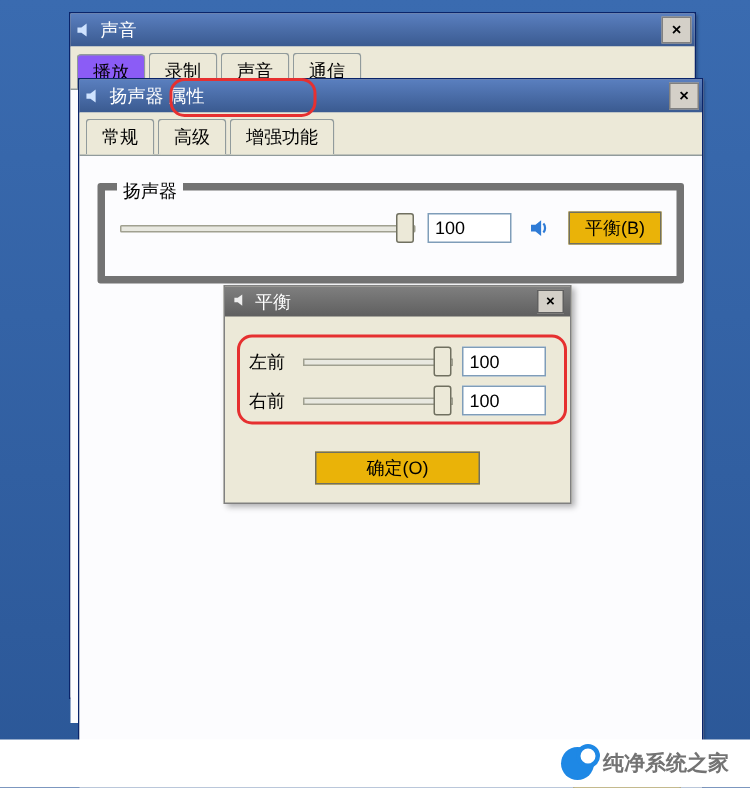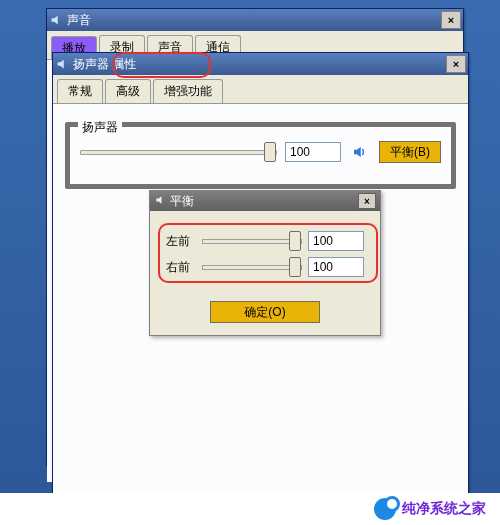--- a/index.html
+++ b/index.html
@@ -29,21 +29,21 @@
 .balance-row{display:flex;align-items:center;gap:6px;margin-bottom:6px}
 .balance-label{width:30px;text-align:left}
 .balance-slider{flex:1;height:3px;background:#e8e8e0;border:1px solid #a0a090;position:relative}
 .balance-slider .slider-thumb{right:0}
 .red-highlight{position:absolute;border:2px solid #e63030;border-radius:10px;pointer-events:none}
 .bottom-btns{position:absolute;bottom:12px;right:14px;display:flex;gap:6px}
 .footer{position:absolute;bottom:0;left:0;right:0;height:32px;background:#fff;display:flex;align-items:center;justify-content:flex-end;padding:0 14px;gap:8px}
 .footer .logo{display:flex;align-items:center;gap:6px;font-size:14px;font-weight:bold}
 .footer .logo-circle{width:22px;height:22px;border-radius:50%;background:#1e88e5;position:relative}
 .footer .logo-circle::after{content:"";position:absolute;width:10px;height:10px;border:3px solid #1e88e5;border-radius:50%;top:-2px;right:-4px;background:#fff}
-.footer .logo-text-main{color:#6d28d9}
+.footer .logo-text-main{color:#737373}
 .footer .site{color:#1e88e5;font-size:11px}
 </style>
 </head>
 <body>
 
 <div class="desktop">
 
   <div class="window" style="left:46px;top:8px;width:416px;height:456px">
     <div class="titlebar">
       <span class="icon">

